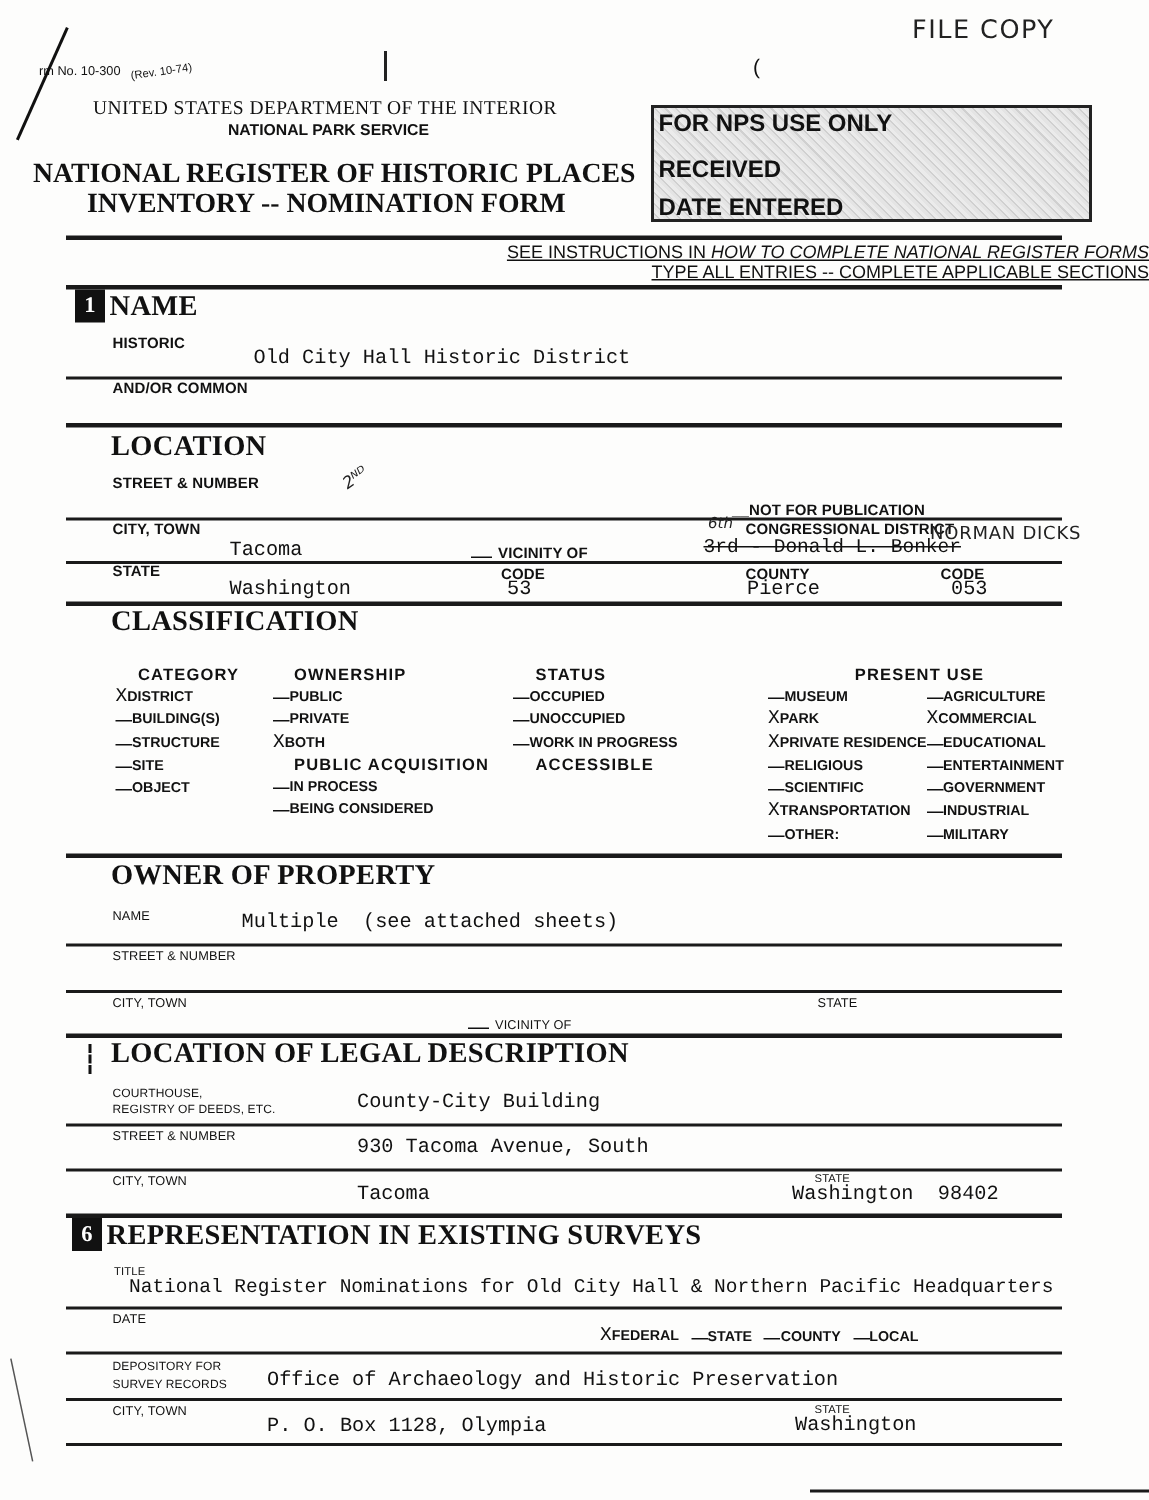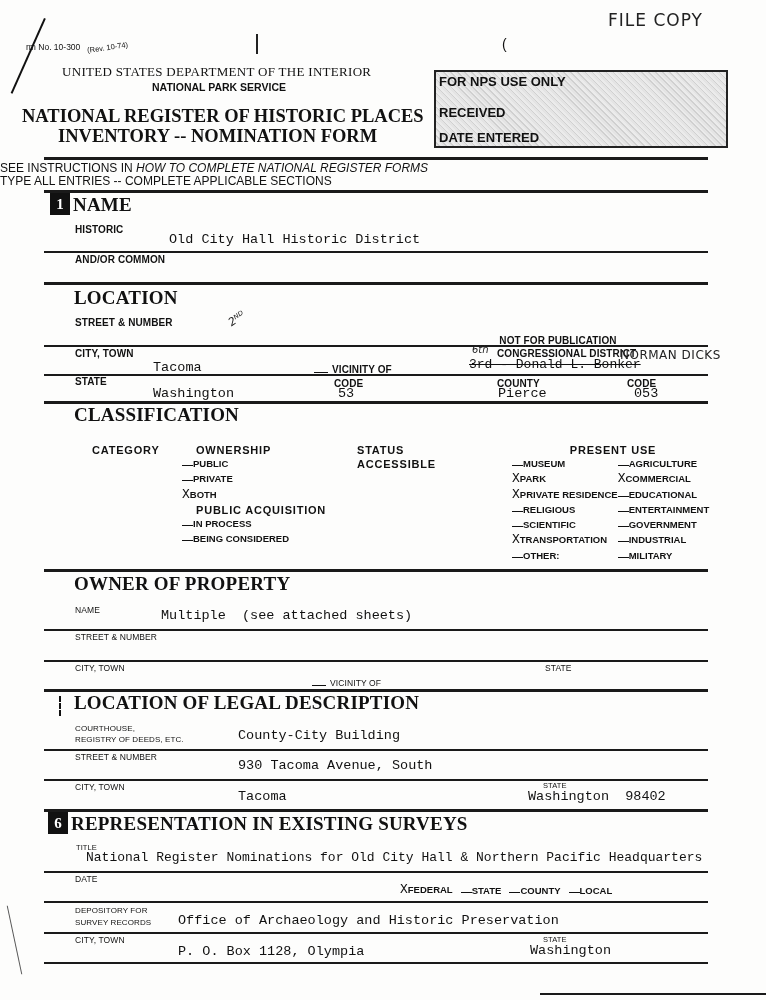--- a/index.html
+++ b/index.html
@@ -23,21 +23,21 @@
     vertical-align: 2px; margin-right: 3px;
   }
   .hand { font-family: "DejaVu Sans", sans-serif; font-size: 14px; color: #222; font-style: italic; }
   .ck { font-family: "Liberation Sans", sans-serif; font-size: 9.5px; font-weight: bold; white-space: nowrap; }
   .ck .mark { font-family: "Liberation Mono", monospace; font-size: 13px; font-weight: normal; }
   .nps-box {
     position: absolute; left: 434px; top: 70px; width: 290px; height: 74px;
     border: 2px solid #222;
     background: repeating-linear-gradient(45deg, #e4e4e4 0 2px, #d0d0d0 2px 3px, #ebebeb 3px 5px);
   }
-  .nps-box div { position: absolute; left: 3px; font-size: 13px; font-weight: bold; }
+  .nps-box div { position: absolute; left: 3px; font-size: 16px; font-weight: bold; }
   .col-h { font-family: "Liberation Sans", sans-serif; font-size: 11px; font-weight: bold; letter-spacing: 0.8px; }
 </style>
 </head>
 <body>
 
 <div class="abs" style="left:8px;top:18px;width:2px;height:82px;background:#111;transform:rotate(24deg);transform-origin:top left;left:44px;"></div>
 <div class="abs" style="left:26px;top:42px;font-size:8.5px;">
   <span>rm No. 10-300</span>
   <span style="font-size:7.5px;display:inline-block;transform:rotate(-8deg);margin-left:4px;">(Rev. 10-74)</span>
 </div>
@@ -50,21 +50,21 @@
 <div class="abs serif" style="left:22px;top:106px;font-size:18.5px;font-weight:bold;">NATIONAL REGISTER OF HISTORIC PLACES</div>
 <div class="abs serif" style="left:58px;top:126px;font-size:18.5px;font-weight:bold;">INVENTORY -- NOMINATION FORM</div>
 
 <div class="nps-box">
   <div style="top:2px;">FOR NPS USE ONLY</div>
   <div style="top:33px;">RECEIVED</div>
   <div style="top:58px;">DATE ENTERED</div>
 </div>
 
 <div class="hline h-thick" style="left:44px;top:157px;width:664px;"></div>
-<div class="abs" style="left:0;width:766px;top:162px;text-align:left;font-size:12px;line-height:13px;">
+<div class="abs" style="left:0;width:766px;top:162px;text-align:right;font-size:12px;line-height:13px;text-decoration:underline;">
   <div><span>SEE INSTRUCTIONS IN </span><i>HOW TO COMPLETE NATIONAL REGISTER FORMS</i></div>
   <div>TYPE ALL ENTRIES -- COMPLETE APPLICABLE SECTIONS</div>
 </div>
 <div class="hline h-thick" style="left:44px;top:190px;width:664px;"></div>
 
 <div class="abs sec-title" style="left:50px;top:193px;">
   <span class="sec-num">1</span><span>NAME</span>
 </div>
 <div class="abs lbl" style="left:75px;top:224px;">HISTORIC</div>
 <div class="abs val" style="left:169px;top:232px;">Old City Hall Historic District</div>
@@ -98,36 +98,48 @@
 <div class="abs lbl" style="left:497px;top:378px;">COUNTY</div>
 <div class="abs val" style="left:498px;top:386px;">Pierce</div>
 <div class="abs lbl" style="left:627px;top:378px;">CODE</div>
 <div class="abs val" style="left:634px;top:386px;">053</div>
 <div class="hline h-thick" style="left:44px;top:401px;width:664px;"></div>
 
 <div class="abs sec-title" style="left:74px;top:404px;">CLASSIFICATION</div>
 
 <div class="abs" style="left:77px;top:444px;">
   <div class="col-h" style="margin-left:15px;">CATEGORY</div>
+  <div id="cat-list">
+      <div class="ck" style="height: 15.3px; line-height: 15.3px;"><span class="mark">X</span><span>DISTRICT</span></div>
+      <div class="ck" style="height: 15.3px; line-height: 15.3px;"><span class="mark" style="display: inline-block; width: 11px; border-bottom: 1.5px solid rgb(17, 17, 17); height: 9px; vertical-align: 1px;"></span><span>BUILDING(S)</span></div>
+      <div class="ck" style="height: 15.3px; line-height: 15.3px;"><span class="mark" style="display: inline-block; width: 11px; border-bottom: 1.5px solid rgb(17, 17, 17); height: 9px; vertical-align: 1px;"></span><span>STRUCTURE</span></div>
+      <div class="ck" style="height: 15.3px; line-height: 15.3px;"><span class="mark" style="display: inline-block; width: 11px; border-bottom: 1.5px solid rgb(17, 17, 17); height: 9px; vertical-align: 1px;"></span><span>SITE</span></div>
+      <div class="ck" style="height: 15.3px; line-height: 15.3px;"><span class="mark" style="display: inline-block; width: 11px; border-bottom: 1.5px solid rgb(17, 17, 17); height: 9px; vertical-align: 1px;"></span><span>OBJECT</span></div>
+    </div>
 </div>
 <div class="abs" style="left:182px;top:444px;">
   <div class="col-h" style="margin-left:14px;">OWNERSHIP</div>
   <div id="own-list">
       <div class="ck" style="height: 15.3px; line-height: 15.3px;"><span class="mark" style="display: inline-block; width: 11px; border-bottom: 1.5px solid rgb(17, 17, 17); height: 9px; vertical-align: 1px;"></span><span>PUBLIC</span></div>
       <div class="ck" style="height: 15.3px; line-height: 15.3px;"><span class="mark" style="display: inline-block; width: 11px; border-bottom: 1.5px solid rgb(17, 17, 17); height: 9px; vertical-align: 1px;"></span><span>PRIVATE</span></div>
       <div class="ck" style="height: 15.3px; line-height: 15.3px;"><span class="mark">X</span><span>BOTH</span></div>
     </div>
   <div class="col-h" style="margin-left:14px;margin-top:2px;">PUBLIC ACQUISITION</div>
   <div id="acq-list">
       <div class="ck" style="height: 15.3px; line-height: 15.3px;"><span class="mark" style="display: inline-block; width: 11px; border-bottom: 1.5px solid rgb(17, 17, 17); height: 9px; vertical-align: 1px;"></span><span>IN PROCESS</span></div>
       <div class="ck" style="height: 15.3px; line-height: 15.3px;"><span class="mark" style="display: inline-block; width: 11px; border-bottom: 1.5px solid rgb(17, 17, 17); height: 9px; vertical-align: 1px;"></span><span>BEING CONSIDERED</span></div>
     </div>
 </div>
 <div class="abs" style="left:342px;top:444px;">
   <div class="col-h" style="margin-left:15px;">STATUS</div>
+  <div id="status-list">
+      <div class="ck" style="height: 15.3px; line-height: 15.3px;"><span class="mark" style="display: inline-block; width: 11px; border-bottom: 1.5px solid rgb(17, 17, 17); height: 9px; vertical-align: 1px;"></span><span>OCCUPIED</span></div>
+      <div class="ck" style="height: 15.3px; line-height: 15.3px;"><span class="mark" style="display: inline-block; width: 11px; border-bottom: 1.5px solid rgb(17, 17, 17); height: 9px; vertical-align: 1px;"></span><span>UNOCCUPIED</span></div>
+      <div class="ck" style="height: 15.3px; line-height: 15.3px;"><span class="mark" style="display: inline-block; width: 11px; border-bottom: 1.5px solid rgb(17, 17, 17); height: 9px; vertical-align: 1px;"></span><span>WORK IN PROGRESS</span></div>
+    </div>
   <div class="col-h" style="margin-left:15px;margin-top:2px;">ACCESSIBLE</div>
 </div>
 <div class="abs" style="left:512px;top:444px;width:210px;">
   <div class="col-h" style="text-align:center;margin-left:-8px;">PRESENT USE</div>
   <div style="display:flex;">
     <div id="use2-list">
         <div class="ck" style="height: 15.3px; line-height: 15.3px;"><span class="mark" style="display: inline-block; width: 11px; border-bottom: 1.5px solid rgb(17, 17, 17); height: 9px; vertical-align: 1px;"></span><span>MUSEUM</span></div>
         <div class="ck" style="height: 15.3px; line-height: 15.3px;"><span class="mark">X</span><span>PARK</span></div>
         <div class="ck" style="height: 15.3px; line-height: 15.3px;"><span class="mark">X</span><span>PRIVATE RESIDENCE</span></div>
         <div class="ck" style="height: 15.3px; line-height: 15.3px;"><span class="mark" style="display: inline-block; width: 11px; border-bottom: 1.5px solid rgb(17, 17, 17); height: 9px; vertical-align: 1px;"></span><span>RELIGIOUS</span></div>

